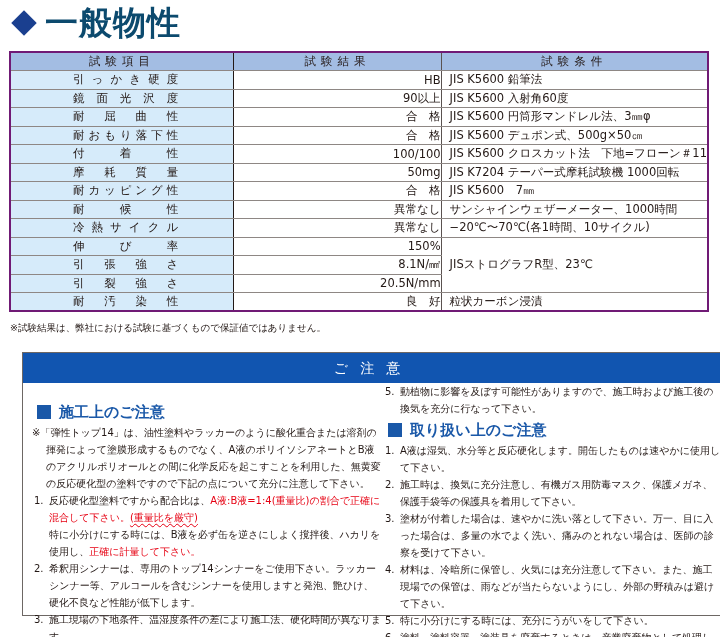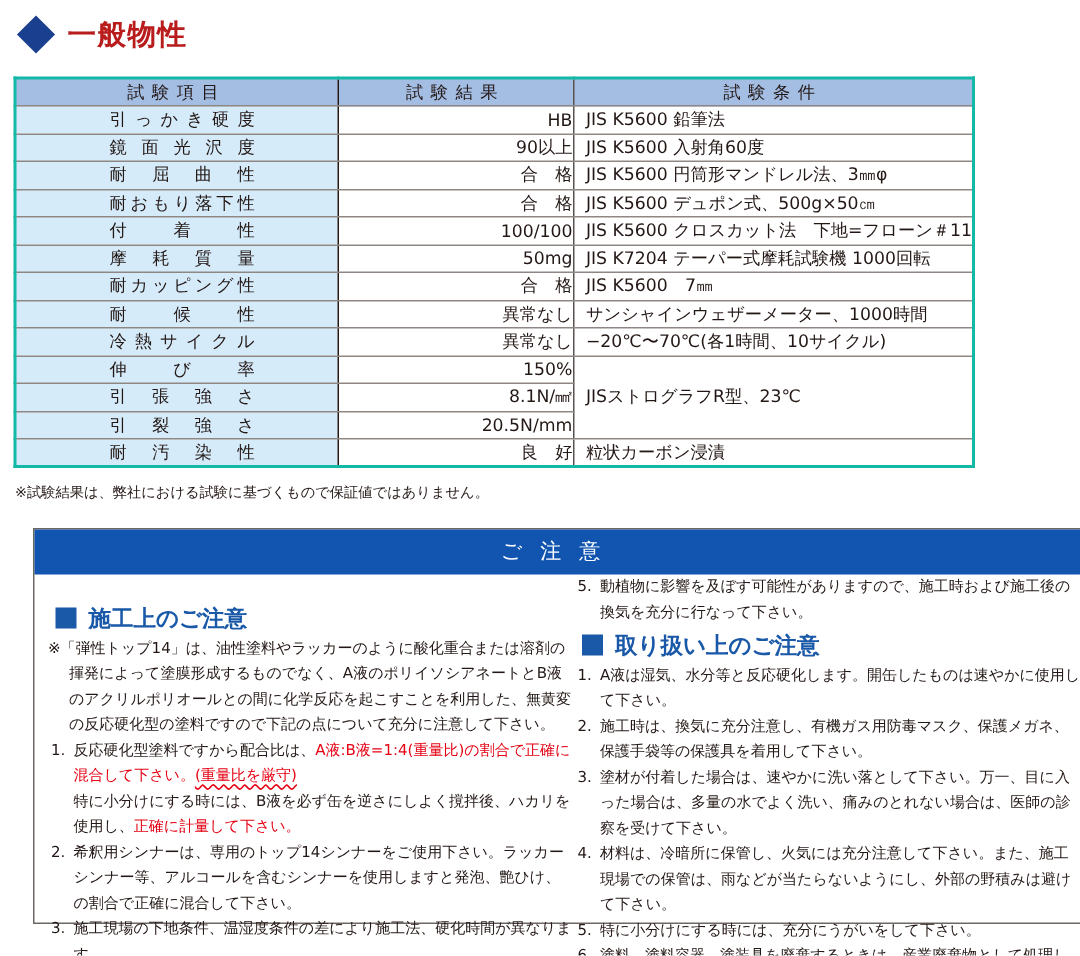--- a/index.html
+++ b/index.html
@@ -1,23 +1,23 @@
 <!DOCTYPE html>
 <html><head>
   <meta charset="utf-8">
   <style>
     * { box-sizing: border-box; margin: 0; padding: 0; }
     html, body { width: 720px; height: 637px; background: #ffffff; overflow: hidden; }
     body { font-family: "DejaVu Sans", "Liberation Sans", sans-serif; color: #231815; position: relative; }
 
     .title-wrap { position: absolute; left: 10px; top: 8px; height: 30px; display: flex; align-items: center; }
     .diamond { width: 18px; height: 18px; background: #1a3f8f; transform: rotate(45deg); margin: 0 12px 0 5px; }
-    .title { font-size: 19px; font-weight: bold; color: #b91c1c; letter-spacing: 1px; }
-
-    table.props { position: absolute; left: 9px; top: 51px; width: 641px; border-collapse: collapse; border: 2px solid #14b8a6; font-size: 11.5px; }
+    .title { font-size: 33px; font-weight: bold; color: #0c4a6e; letter-spacing: 1px; }
+
+    table.props { position: absolute; left: 9px; top: 51px; width: 700px; border-collapse: collapse; border: 2px solid #701a75; font-size: 11.5px; }
     table.props th, table.props td { height: 18.5px; border-bottom: 1.5px solid #8e8784; padding: 0; white-space: nowrap; }
     table.props th { background: #a3bde3; font-weight: normal; text-align: center; letter-spacing: 5px; }
     table.props td.item { background: #d6ebfa; width: 227px; }
     table.props td.result { width: 227px; text-align: right; margin-left: 23px; }
     table.props td.cond { padding-left: 8px; }
     table.props .col1 { border-right: 1.5px solid #231815; }
     table.props .col2 { border-right: 1.5px solid #5a5250; }
     .spread { display: flex; justify-content: space-between; padding: 0 55px 0 62px; }
     .spread span { display: inline-block; }
 
@@ -230,21 +230,21 @@
     <div class="para">※「弾性トップ14」は、油性塗料やラッカーのように酸化重合または溶剤の揮発によって塗膜形成するものでなく、A液のポリイソシアネートとB液のアクリルポリオールとの間に化学反応を起こすことを利用した、無黄変の反応硬化型の塗料ですので下記の点について充分に注意して下さい。</div>
     <div class="num-item">
       <span class="num">1.</span>
       <div>
         <span>反応硬化型塗料ですから配合比は、</span><span class="red">A液:B液=1:4(重量比)の割合で正確に混合して下さい。</span><span class="red wavy">(重量比を厳守)</span><br>
         <span>特に小分けにする時には、B液を必ず缶を逆さにしよく撹拌後、ハカリを使用し、</span><span class="red">正確に計量して下さい。</span>
       </div>
     </div>
     <div class="num-item">
       <span class="num">2.</span>
-      <span>希釈用シンナーは、専用のトップ14シンナーをご使用下さい。ラッカーシンナー等、アルコールを含むシンナーを使用しますと発泡、艶ひけ、の割合で正確に混合して下さい。</span>
+      <span>希釈用シンナーは、専用のトップ14シンナーをご使用下さい。ラッカーシンナー等、アルコールを含むシンナーを使用しますと発泡、艶ひけ、硬化不良など性能が低下します。</span>
     </div>
     <div class="num-item">
       <span class="num">3.</span>
       <span>施工現場の下地条件、温湿度条件の差により施工法、硬化時間が異なります。</span>
     </div>
     <div class="num-item">
       <span class="num">4.</span>
       <span>既存塗膜面に異常（フクレ、キレツ等)がある場合は、弊社までご相談下さい。</span>
     </div>
   </div>

